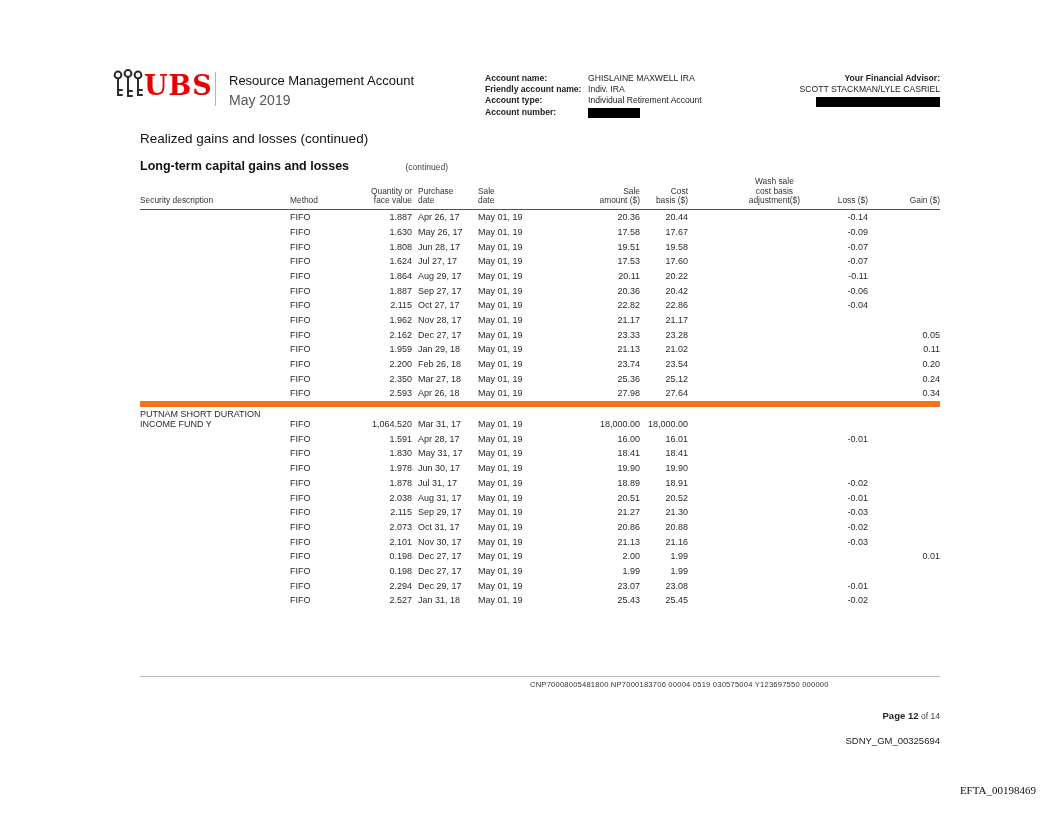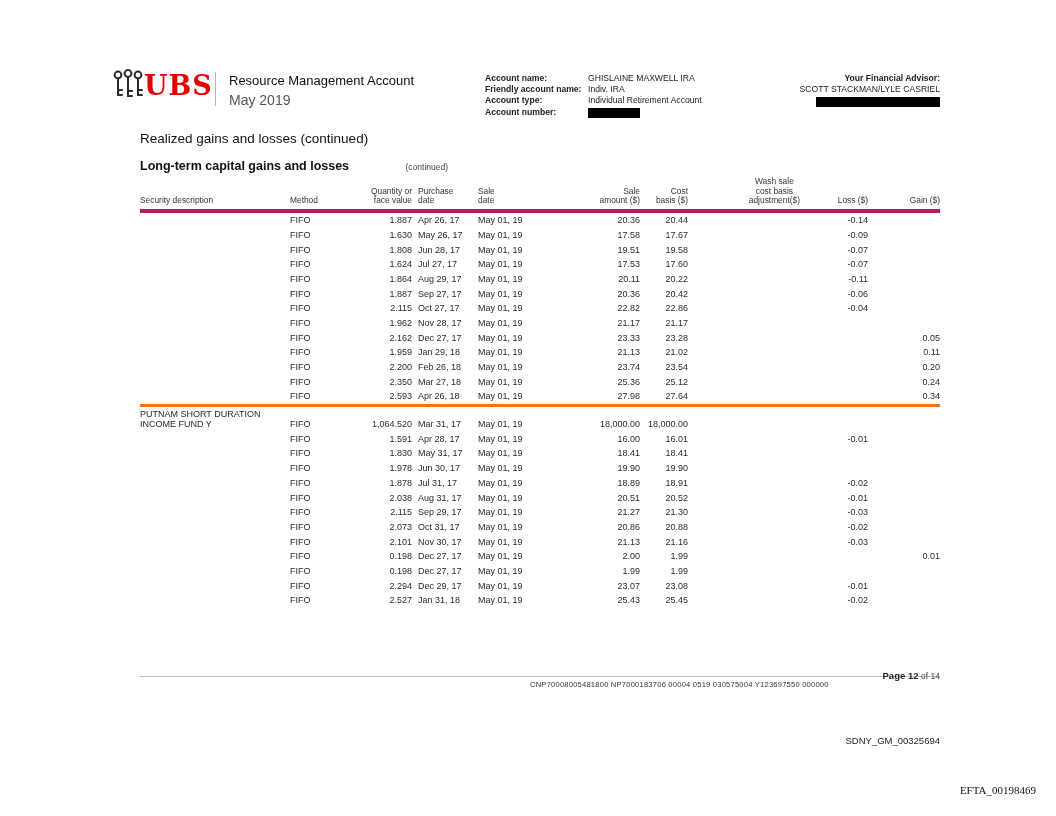--- a/index.html
+++ b/index.html
@@ -35,39 +35,39 @@
   .section-title { left:140px; top:131px; font-size:13.5px; color:#111; }
   .table-title-row { left:140px; top:156px; }
   .table-title { font-size:12.5px; font-weight:bold; color:#111; display:inline; }
   .table-title-note { font-size:8.5px; color:#444; display:inline; margin-left:4px;padding-left:48px; }
 
   
   .table-wrap { left:140px; top:177px; width:800px; }
   table { width:800px; border-collapse:collapse; table-layout:fixed; }
   thead td {
     vertical-align:bottom; font-size:8.4px; line-height:9.6px; color:#333;
-    padding:0 0 3px 0; border-bottom:4px solid #be185d;
+    padding:0 0 3px 0; border-bottom:1px solid #be185d;
   }
   tbody td {
     vertical-align:bottom; font-size:9px; line-height:10px; color:#2a2a2a;
     padding:2.4px 0 2.3px 0; white-space:pre-line; overflow:hidden;
   }
   .al-left { text-align:left; }
   .al-right { text-align:right; }
   .c-purchase { padding-left:6px !important; text-align:left; }
   .c-sale_date { padding-left:4px !important; text-align:left; }
-  tr.group-start td { border-top:3px solid #f97316; }
+  tr.group-start td { border-top:6px solid #f97316; }
   .wash-hdr-inner { display:inline-block; text-align:center; }
 
   .continued-note { text-align:right; font-style:italic; font-size:9px; color:#333; margin-top:5px; width:800px; }
 
   
   .footer-line { left:140px; top:676px; width:800px; height:1px; background:#bdbdbd; }
   .footer-code { left:530px; top:680px; font-size:7.6px; color:#333; letter-spacing:0.2px; }
-  .footer-page { right:116px; top:670px; font-size:9.5px; color:#222; }
+  .footer-page { right:116px; top:710px; font-size:9.5px; color:#222; }
   .footer-page .pg-bold { font-weight:bold; }
   .footer-page .pg-of { font-size:8.5px; color:#444; }
   .bates-sdny { right:116px; top:735px; font-size:9.5px; color:#222; }
   .bates-efta { right:20px; top:784px; font-size:11px; font-family:"Liberation Serif","DejaVu Serif",serif; color:#111; }
 </style>
 </head>
 <body>
 
 <div class="abs logo-block">
   <span>

